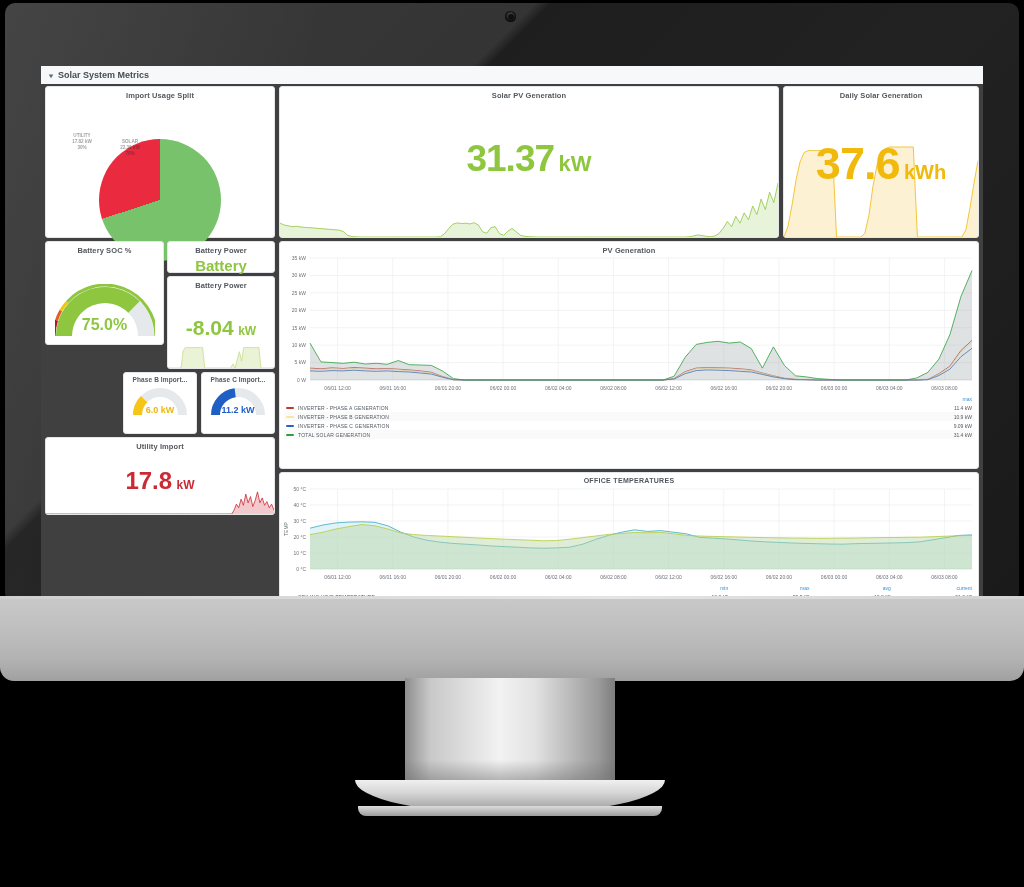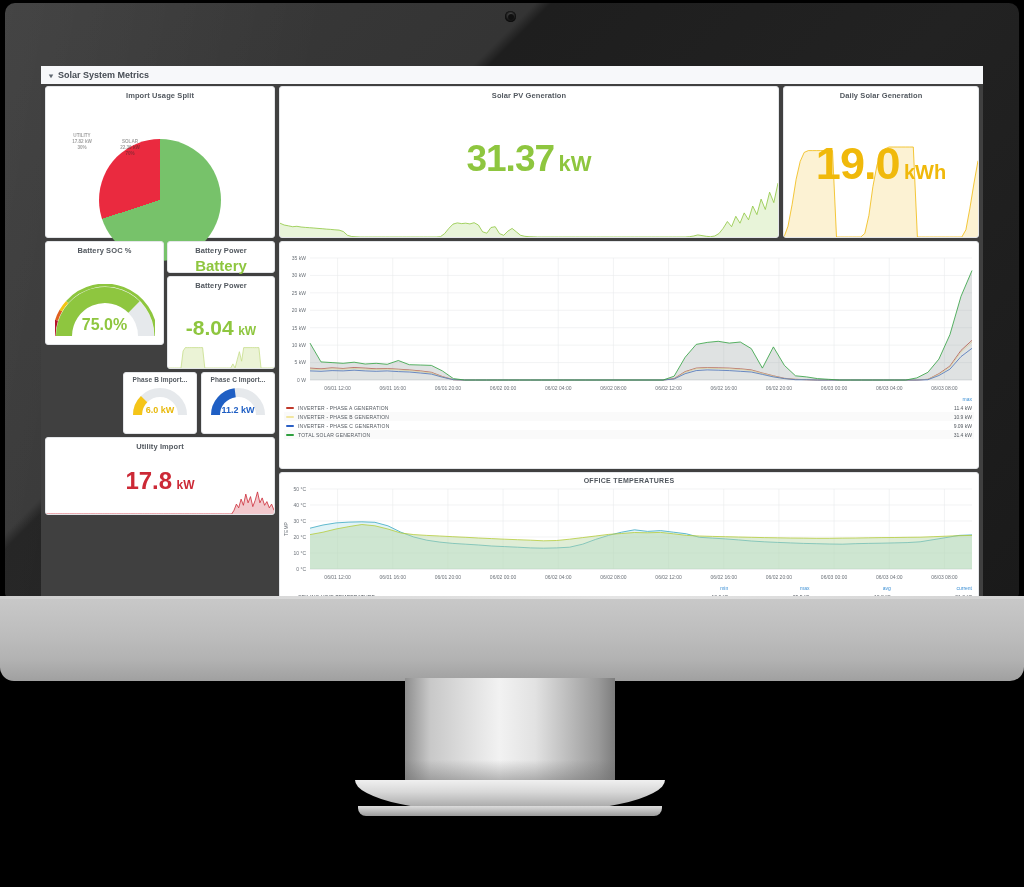--- a/index.html
+++ b/index.html
@@ -214,32 +214,33 @@
             <svg width="498" height="150" style="display:block">
               <polygon points="0,150 0.0,136.2 4.2,138.0 8.4,138.8 12.7,139.7 16.9,139.3 21.1,140.0 25.3,140.4 29.5,140.7 33.8,141.0 38.0,141.4 42.2,141.7 46.4,142.1 50.6,142.4 54.9,142.8 59.1,143.1 63.3,144.5 67.5,148.3 71.7,149.5 76.0,149.8 80.2,150.0 84.4,150.0 88.6,150.0 92.8,150.0 97.1,150.0 101.3,150.0 105.5,150.0 109.7,150.0 113.9,150.0 118.2,150.0 122.4,150.0 126.6,150.0 130.8,150.0 135.1,150.0 139.3,150.0 143.5,150.0 147.7,150.0 151.9,150.0 156.2,150.0 160.4,149.7 164.6,146.6 168.8,141.4 173.0,137.1 177.3,135.9 181.5,136.6 185.7,136.2 189.9,136.9 194.1,135.7 198.4,138.0 202.6,144.8 206.8,146.2 211.0,140.5 215.2,139.7 219.5,146.6 223.7,148.3 227.9,144.1 232.1,141.4 236.3,144.8 240.6,148.3 244.8,149.3 249.0,149.7 253.2,149.8 257.4,150.0 261.7,150.0 265.9,150.0 270.1,150.0 274.3,150.0 278.5,150.0 282.8,150.0 287.0,150.0 291.2,150.0 295.4,150.0 299.6,150.0 303.9,150.0 308.1,150.0 312.3,150.0 316.5,150.0 320.7,150.0 325.0,150.0 329.2,150.0 333.4,150.0 337.6,150.0 341.8,150.0 346.1,150.0 350.3,150.0 354.5,150.0 358.7,150.0 362.9,150.0 367.2,150.0 371.4,150.0 375.6,150.0 379.8,150.0 384.1,150.0 388.3,150.0 392.5,150.0 396.7,150.0 400.9,150.0 405.2,150.0 409.4,149.7 413.6,149.0 417.8,147.9 422.0,148.6 426.3,149.3 430.5,149.7 434.7,149.0 438.9,146.6 443.1,141.4 447.4,134.5 451.6,139.7 455.8,129.3 460.0,136.2 464.2,125.9 468.5,132.8 472.7,119.0 476.9,127.6 481.1,112.1 485.3,122.5 489.6,105.2 493.8,115.6 498.0,96.0 498,150" fill="rgba(142,198,63,.20)"></polygon>
               <polyline points="0.0,136.2 4.2,138.0 8.4,138.8 12.7,139.7 16.9,139.3 21.1,140.0 25.3,140.4 29.5,140.7 33.8,141.0 38.0,141.4 42.2,141.7 46.4,142.1 50.6,142.4 54.9,142.8 59.1,143.1 63.3,144.5 67.5,148.3 71.7,149.5 76.0,149.8 80.2,150.0 84.4,150.0 88.6,150.0 92.8,150.0 97.1,150.0 101.3,150.0 105.5,150.0 109.7,150.0 113.9,150.0 118.2,150.0 122.4,150.0 126.6,150.0 130.8,150.0 135.1,150.0 139.3,150.0 143.5,150.0 147.7,150.0 151.9,150.0 156.2,150.0 160.4,149.7 164.6,146.6 168.8,141.4 173.0,137.1 177.3,135.9 181.5,136.6 185.7,136.2 189.9,136.9 194.1,135.7 198.4,138.0 202.6,144.8 206.8,146.2 211.0,140.5 215.2,139.7 219.5,146.6 223.7,148.3 227.9,144.1 232.1,141.4 236.3,144.8 240.6,148.3 244.8,149.3 249.0,149.7 253.2,149.8 257.4,150.0 261.7,150.0 265.9,150.0 270.1,150.0 274.3,150.0 278.5,150.0 282.8,150.0 287.0,150.0 291.2,150.0 295.4,150.0 299.6,150.0 303.9,150.0 308.1,150.0 312.3,150.0 316.5,150.0 320.7,150.0 325.0,150.0 329.2,150.0 333.4,150.0 337.6,150.0 341.8,150.0 346.1,150.0 350.3,150.0 354.5,150.0 358.7,150.0 362.9,150.0 367.2,150.0 371.4,150.0 375.6,150.0 379.8,150.0 384.1,150.0 388.3,150.0 392.5,150.0 396.7,150.0 400.9,150.0 405.2,150.0 409.4,149.7 413.6,149.0 417.8,147.9 422.0,148.6 426.3,149.3 430.5,149.7 434.7,149.0 438.9,146.6 443.1,141.4 447.4,134.5 451.6,139.7 455.8,129.3 460.0,136.2 464.2,125.9 468.5,132.8 472.7,119.0 476.9,127.6 481.1,112.1 485.3,122.5 489.6,105.2 493.8,115.6 498.0,96.0" fill="none" stroke="#8ec63f" stroke-width="0.8"></polyline>
             </svg>
           </div>
       </div>
 
       <div class="panel" id="p-daily">
         <div class="ptitle">Daily Solar Generation</div>
         <div class="bigtext" style="margin-top:38px;position:relative;z-index:2;">
-          <span style="font-size:45px;color:#f0b90b;font-weight:700;letter-spacing:-1px;">19.0</span>
+          <span style="font-size:45px;color:#f0b90b;font-weight:700;letter-spacing:-1px;">37.6</span>
           <span style="font-size:20px;color:#f0b90b;font-weight:600;">kWh</span>
         </div>
         <div id="spark-daily" style="position:absolute;left:0;bottom:0;width:100%;height:100%;">
             <svg width="194" height="150" style="display:block">
               <polygon points="0,150 0.0,150.0 4.0,139.2 8.1,117.6 12.1,92.4 16.2,74.4 20.2,65.4 24.3,63.6 28.3,63.6 32.3,63.6 36.4,63.6 40.4,63.6 44.5,63.6 48.5,63.6 52.5,150.0 56.6,150.0 60.6,150.0 64.7,150.0 68.7,150.0 72.8,150.0 76.8,150.0 80.8,146.4 84.9,128.4 88.9,99.6 93.0,78.0 97.0,67.2 101.0,61.8 105.1,60.0 109.1,60.0 113.2,60.0 117.2,60.0 121.3,60.0 125.3,60.0 129.3,60.0 133.4,150.0 137.4,150.0 141.5,150.0 145.5,150.0 149.5,150.0 153.6,150.0 157.6,150.0 161.7,150.0 165.7,150.0 169.8,150.0 173.8,150.0 177.8,150.0 181.9,142.8 185.9,121.2 190.0,96.0 194.0,73.7 194,150" fill="rgba(240,185,11,.18)"></polygon>
               <polyline points="0.0,150.0 4.0,139.2 8.1,117.6 12.1,92.4 16.2,74.4 20.2,65.4 24.3,63.6 28.3,63.6 32.3,63.6 36.4,63.6 40.4,63.6 44.5,63.6 48.5,63.6 52.5,150.0 56.6,150.0 60.6,150.0 64.7,150.0 68.7,150.0 72.8,150.0 76.8,150.0 80.8,146.4 84.9,128.4 88.9,99.6 93.0,78.0 97.0,67.2 101.0,61.8 105.1,60.0 109.1,60.0 113.2,60.0 117.2,60.0 121.3,60.0 125.3,60.0 129.3,60.0 133.4,150.0 137.4,150.0 141.5,150.0 145.5,150.0 149.5,150.0 153.6,150.0 157.6,150.0 161.7,150.0 165.7,150.0 169.8,150.0 173.8,150.0 177.8,150.0 181.9,142.8 185.9,121.2 190.0,96.0 194.0,73.7" fill="none" stroke="#f0b90b" stroke-width="0.8"></polyline>
             </svg>
           </div>
       </div>
 
       <div class="panel" id="p-pvgen">
+        <div class="ptitle">PV Generation</div>
         <div id="chart-pv" style="position:absolute;left:0;top:12px;width:100%;height:140px;"><svg width="698" height="140">
               <line class="grid" x1="30" y1="126" x2="692" y2="126"></line>
               <text class="tick-lab" x="26" y="127.8" text-anchor="end">0 W</text>
               <line class="grid" x1="30" y1="108.57142857142857" x2="692" y2="108.57142857142857"></line>
               <text class="tick-lab" x="26" y="110.37142857142857" text-anchor="end">5 kW</text>
               <line class="grid" x1="30" y1="91.14285714285714" x2="692" y2="91.14285714285714"></line>
               <text class="tick-lab" x="26" y="92.94285714285714" text-anchor="end">10 kW</text>
               <line class="grid" x1="30" y1="73.71428571428572" x2="692" y2="73.71428571428572"></line>
               <text class="tick-lab" x="26" y="75.51428571428572" text-anchor="end">15 kW</text>
               <line class="grid" x1="30" y1="56.28571428571429" x2="692" y2="56.28571428571429"></line>

